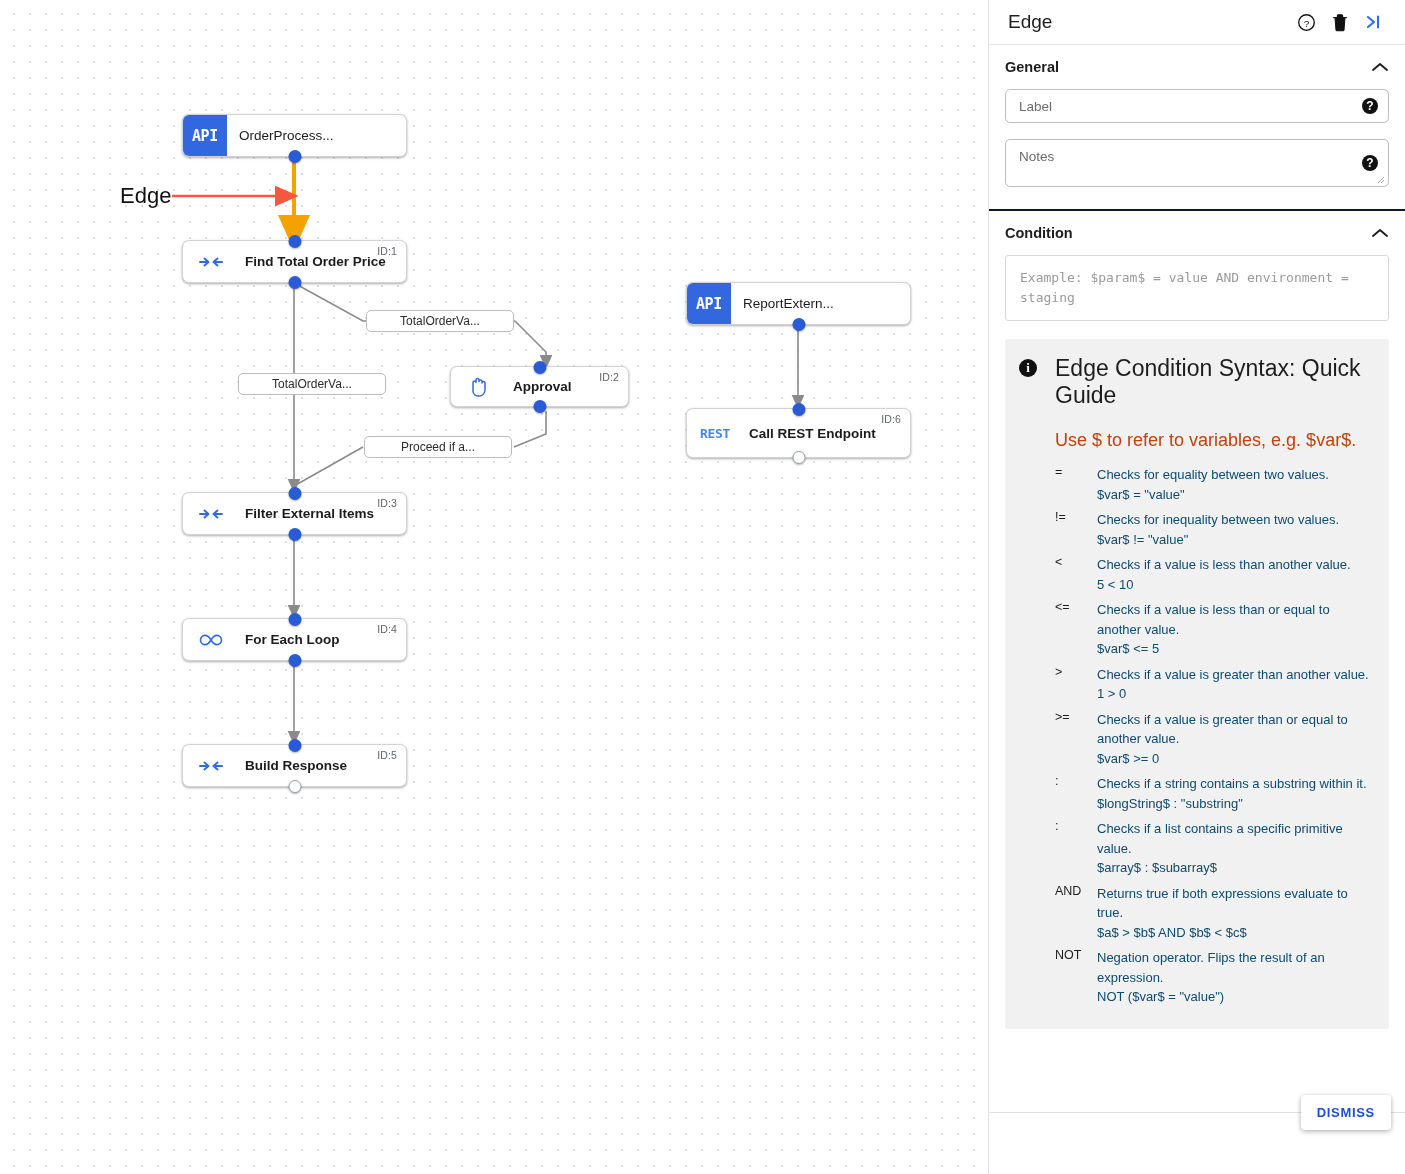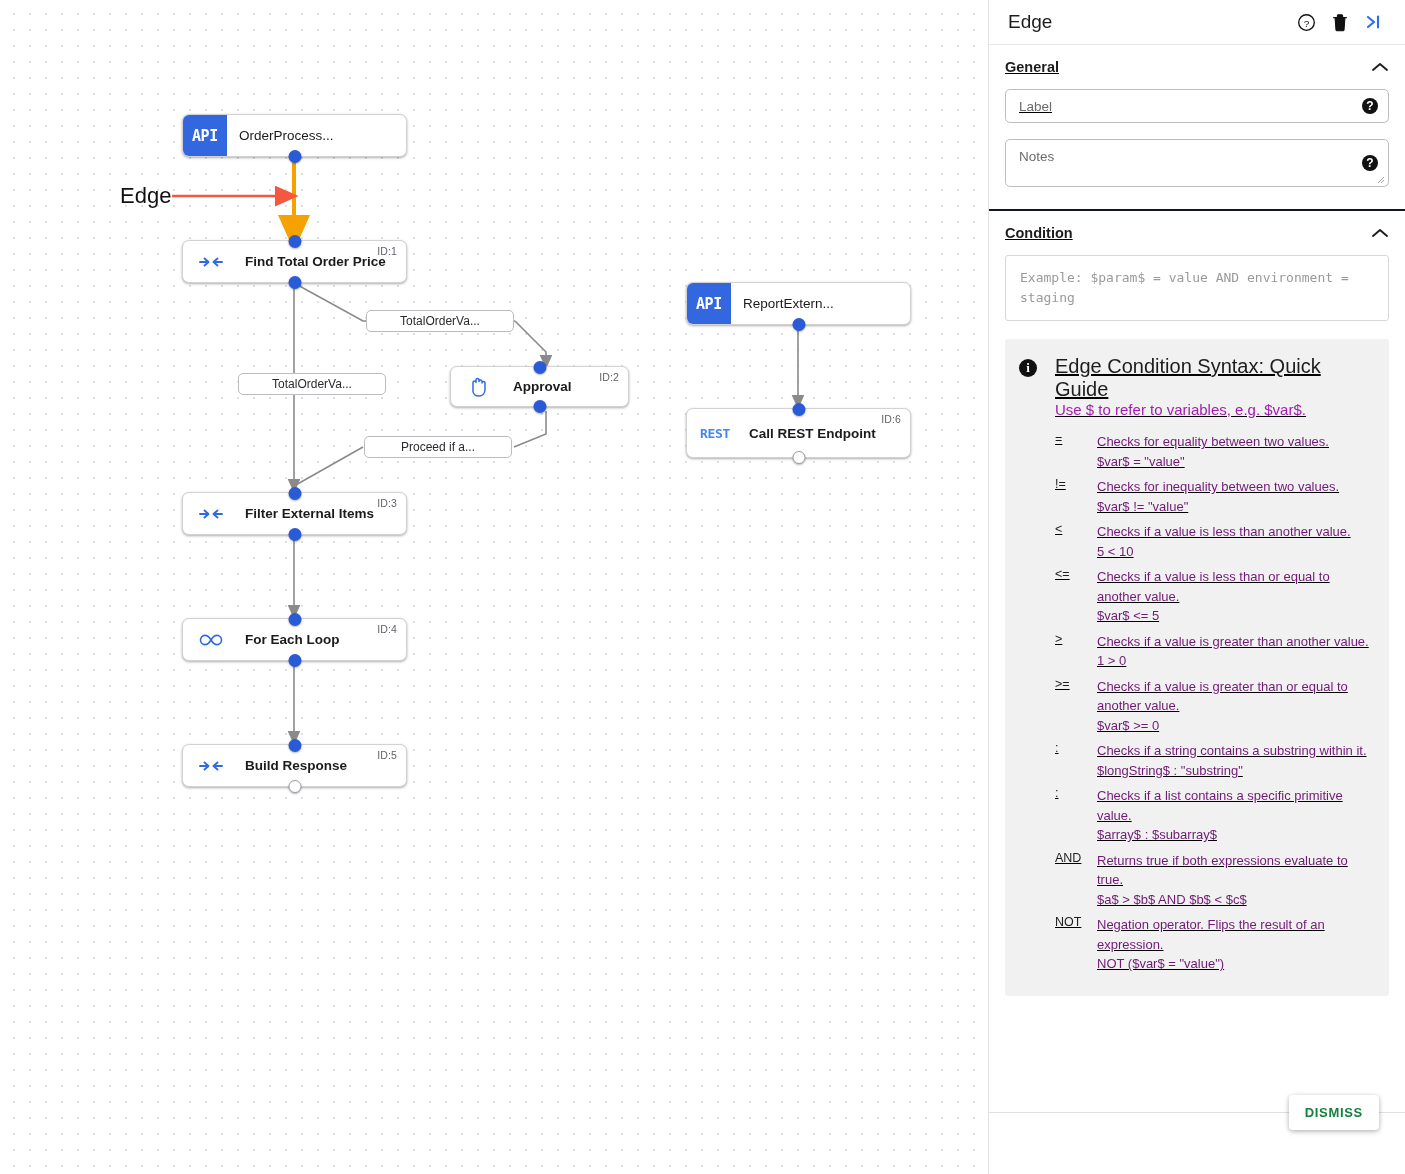--- a/index.html
+++ b/index.html
@@ -111,21 +111,21 @@
     padding: 0 16px 0 19px;
     border-bottom: 1px solid #e6e6e6;
   }
   #panel-title { font-size: 19px; color: #1d1d1d; flex: 1; }
   .hdr-icon {
     width: 30px; height: 30px;
     display: flex; align-items: center; justify-content: center;
     cursor: pointer; margin-left: 4px;
   }
 
-  #panel-body { flex: 1; overflow: hidden; text-decoration: underline; }
+  #panel-body { flex: 1; overflow: hidden; }
 
   .section {
     padding: 14px 16px 18px 16px;
   }
   .section + .section { border-top: 2px solid #0f172a; }
   .section-head {
     display: flex; align-items: center; justify-content: space-between;
     margin-bottom: 14px;
   }
   .section-title { font-size: 14.5px; font-weight: 700; color: #1d1d1d; }
@@ -187,41 +187,41 @@
     display: flex;
   }
   .guide-icon {
     width: 18px; min-width: 18px; height: 18px; border-radius: 50%;
     background: #111111; color: #ffffff;
     font-size: 13px; font-weight: 700; line-height: 18px; text-align: center;
     font-family: "Liberation Serif", serif;
     margin-top: 4px;
   }
   .guide-body { flex: 1; padding-left: 18px; }
-  .guide-title { font-size: 20px; color: #1d1d1d; margin-bottom: 0; }
-  .guide-sub { font-size: 15px; color: #a21caf; margin-bottom: 14px; }
+  .guide-title { font-size: 23px; color: #1d1d1d; margin-bottom: 21px; }
+  .guide-sub { font-size: 18px; color: #c2410c; margin-bottom: 14px; }
 
   table.ops { width: 100%; border-collapse: collapse; }
   table.ops td { vertical-align: top; padding: 0 0 6px 0; }
   td.op {
     width: 42px; font-size: 12.5px; color: #1d1d1d;
     padding-right: 6px; white-space: nowrap;
   }
-  td.desc { font-size: 13px; color: #701a75; line-height: 19.5px; }
+  td.desc { font-size: 13px; color: #0c4a6e; line-height: 19.5px; }
   .ex { display: block; }
 
   #panel-footer {
     height: 62px; min-height: 62px;
     border-top: 1px solid #e0e0e0;
     position: relative;
   }
   #dismiss-btn {
-    position: absolute; right: 26px; top: -18px;
+    position: absolute; right: 14px; top: -18px;
     background: #ffffff;
-    color: #15803d;
+    color: #1d4ed8;
     border: none;
     border-radius: 4px;
     box-shadow: 0 1px 4px rgba(0,0,0,0.22), 0 2px 6px rgba(0,0,0,0.12);
     font-family: "Liberation Sans", sans-serif;
     font-size: 13px; font-weight: 700; letter-spacing: 0.7px;
     padding: 10px 16px;
     cursor: pointer;
   }
 </style>
 </head>

